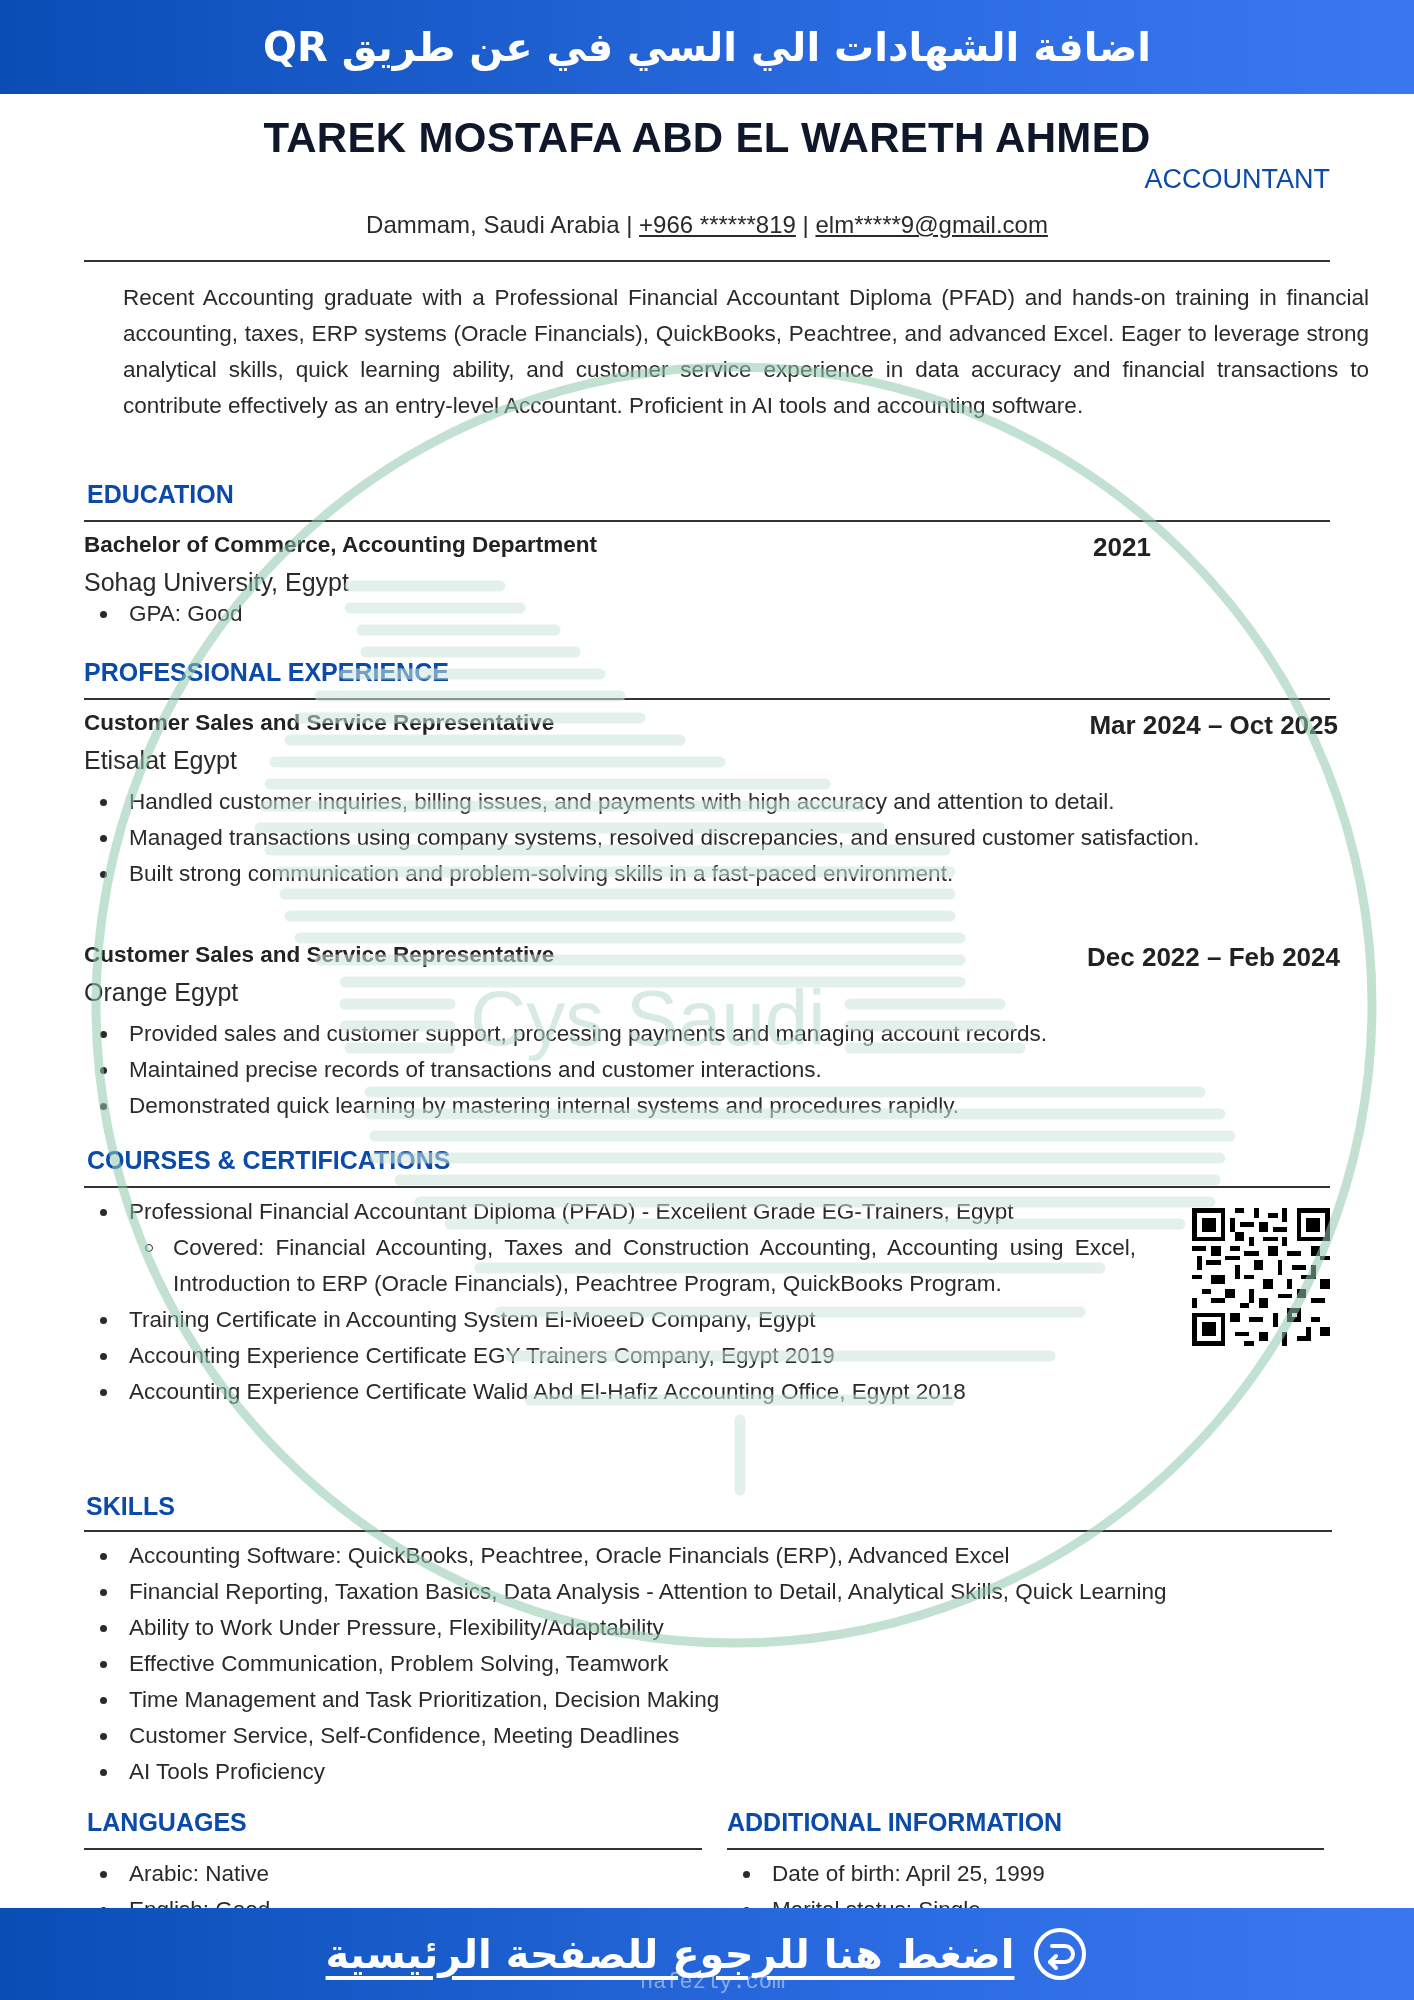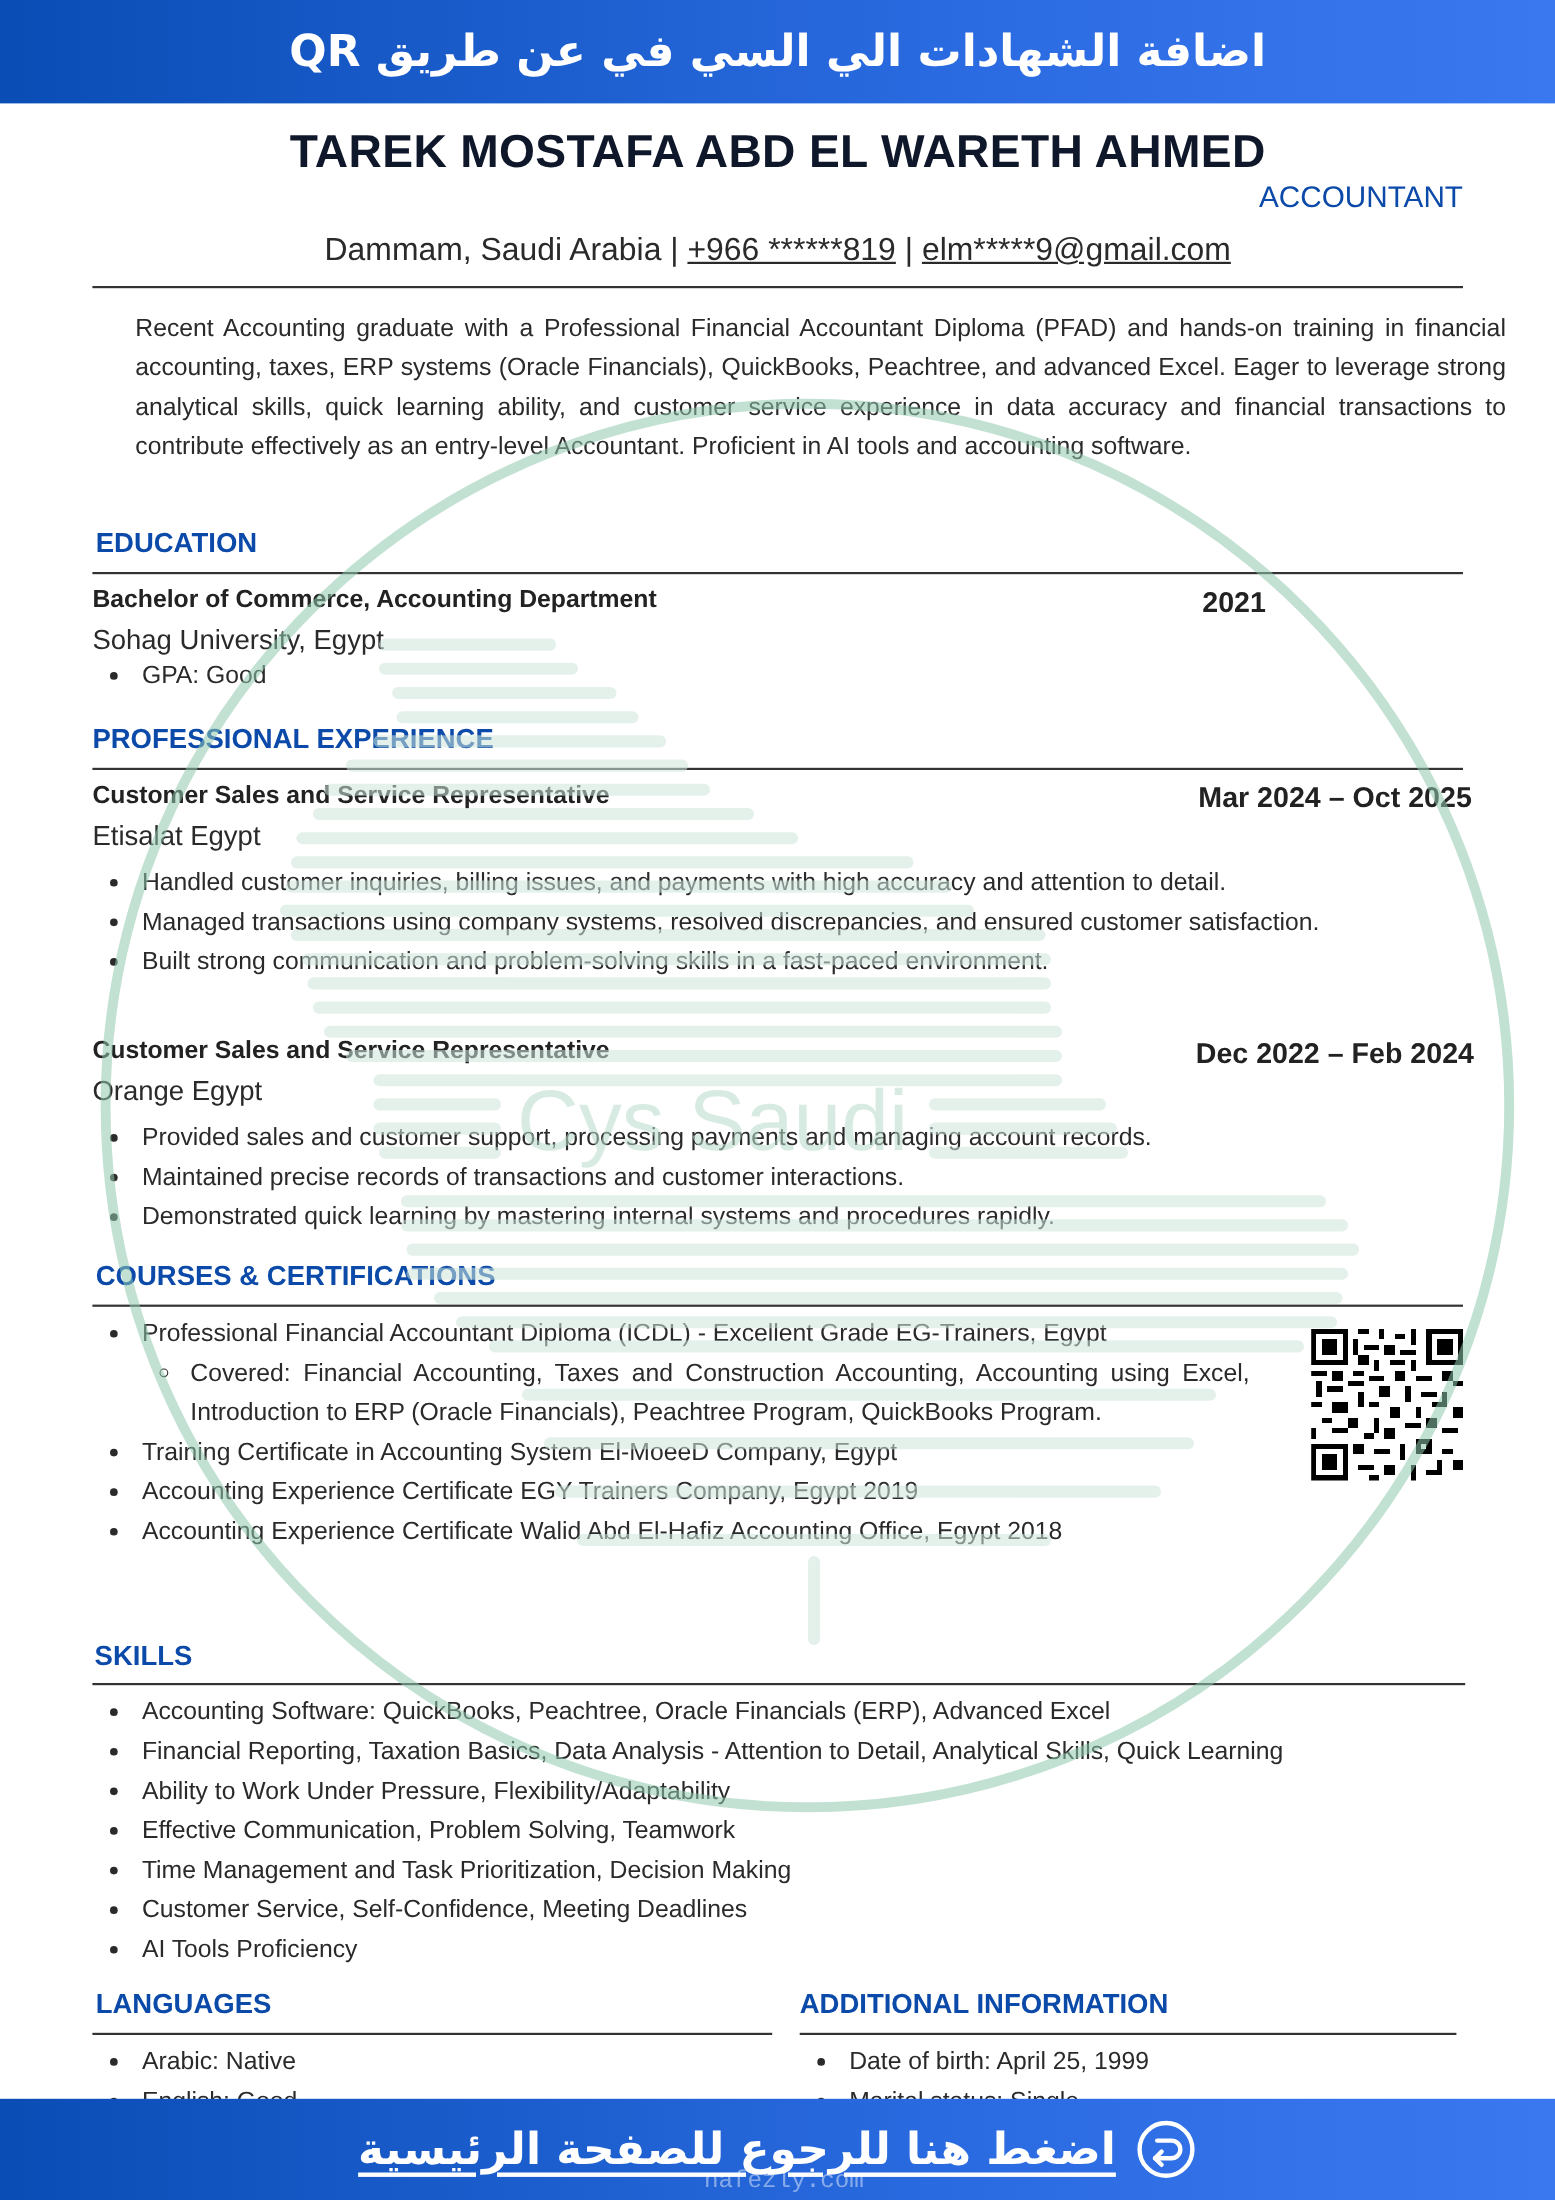--- a/index.html
+++ b/index.html
@@ -19,21 +19,21 @@
   .name {
     position: absolute; left: 0; top: 20px; width: 1246px; text-align: center;
     color: #0f172a; font-weight: bold; font-size: 42px; letter-spacing: 0.3px;
   }
   .role {
     position: absolute; left: 0; top: 70px; width: 1246px; text-align: right;
     color: #0b4aa8; font-weight: normal; font-size: 27px;
   }
   .contact {
     position: absolute; left: 0; top: 117px; width: 1246px; text-align: center;
-    font-size: 29px; color: #2a2a2a;
+    font-size: 24px; color: #2a2a2a;
   }
   .contact a { color: #2a2a2a; text-decoration: underline; }
   .hr-top { position: absolute; left: 0; top: 166px; width: 1246px; height: 2px; background: #333; }
 
   .summary {
     position: absolute; left: 0; top: 186px; width: 1246px;
     font-size: 22.5px; line-height: 36px; text-align: justify; color: #2a2a2a; margin-left: 39px;
   }
 
   .section-title {
@@ -116,21 +116,21 @@
   <div class="entry-sub" style="top:884px">Orange Egypt</div>
   <ul class="bullets" style="top:922px; width:1246px">
     <li>Provided sales and customer support, processing payments and managing account records.</li>
     <li>Maintained precise records of transactions and customer interactions.</li>
     <li>Demonstrated quick learning by mastering internal systems and procedures rapidly.</li>
   </ul>
 
   <div class="section-title" style="top:1052px">COURSES &amp; CERTIFICATIONS</div>
   <div class="section-rule" style="top:1092px"></div>
   <ul class="bullets" style="top:1100px; width:1052px">
-    <li style="white-space:nowrap">Professional Financial Accountant Diploma (ICDL) - Excellent Grade EG-Trainers, Egypt</li>
+    <li style="white-space:nowrap">Professional Financial Accountant Diploma (PFAD) - Excellent Grade EG-Trainers, Egypt</li>
     <li class="sub">Covered: Financial Accounting, Taxes and Construction Accounting, Accounting using Excel, Introduction to ERP (Oracle Financials), Peachtree Program, QuickBooks Program.</li>
     <li style="white-space:nowrap">Training Certificate in Accounting System El-MoeeD Company, Egypt</li>
     <li style="white-space:nowrap">Accounting Experience Certificate EGY Trainers Company, Egypt 2019</li>
     <li style="white-space:nowrap">Accounting Experience Certificate Walid Abd El-Hafiz Accounting Office, Egypt 2018</li>
   </ul>
 
   <svg class="qr" viewBox="0 0 29 29" shape-rendering="crispEdges">
     <rect width="29" height="29" fill="#fff"></rect>
     <g fill="#000">
       <rect x="0" y="0" width="7" height="7"></rect>

